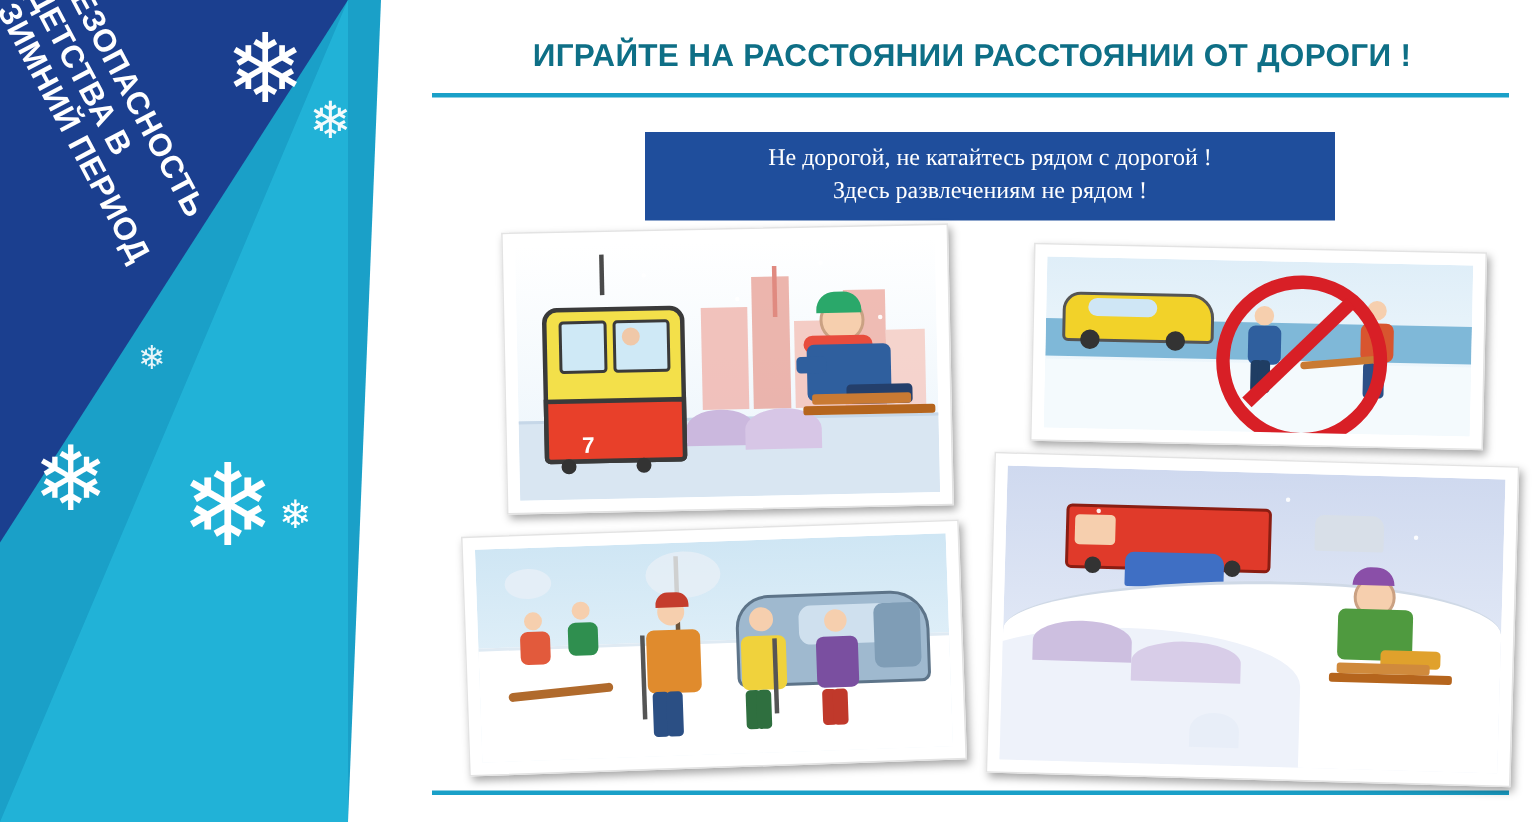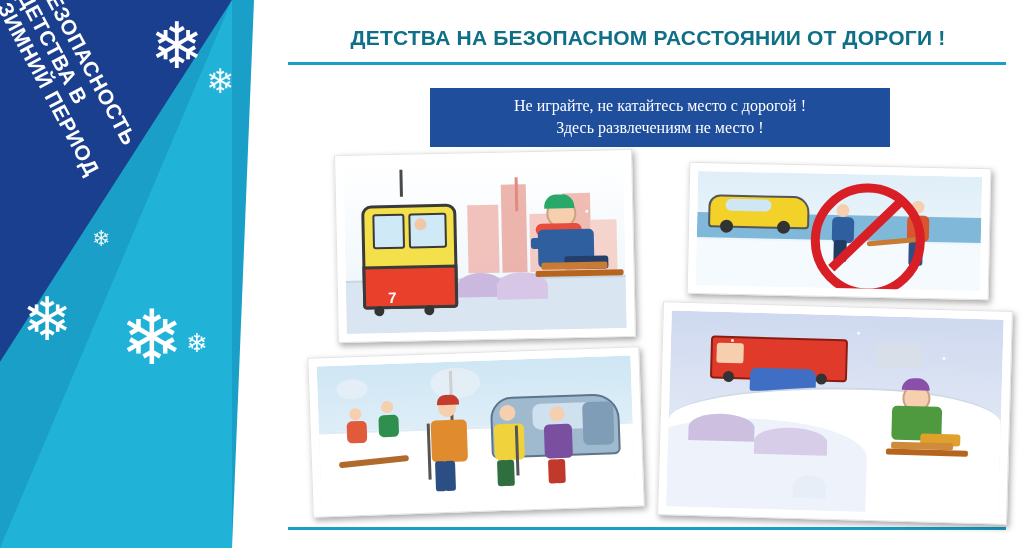--- a/index.html
+++ b/index.html
@@ -228,27 +228,27 @@
     <span class="snow s5">❄</span>
 
     <div class="vtitle">
       <div>БЕЗОПАСНОСТЬ</div>
       <div>ДЕТСТВА В</div>
       <div>ЗИМНИЙ ПЕРИОД</div>
     </div>
 
   </div>
 
-  <div class="header-title">ДЕТСТВА НА БЕЗОПАСНОМ РАССТОЯНИИ ОТ ДОРОГИ !</div>
+  <div class="header-title">ИГРАЙТЕ НА РАССТОЯНИИ РАССТОЯНИИ ОТ ДОРОГИ !</div>
   <div class="header-rule"></div>
   <div class="footer-rule"></div>
 
   <div class="caption-bar">
-    <div>Не играйте, не катайтесь место с дорогой !</div>
-    <div>Здесь развлечениям не место !</div>
+    <div>Не дорогой, не катайтесь рядом с дорогой !</div>
+    <div>Здесь развлечениям не рядом !</div>
   </div>
 
   <div class="card card-tram">
     <div class="inner">
       <div class="sky tram-sky"></div>
       <div class="bld" style="left:44%; width:11%; height:40%; background:#f0b7b0;"></div>
       <div class="bld" style="left:56%; width:9%;  height:52%; background:#e9a89f;"></div>
       <div class="bld" style="left:66%; width:12%; height:34%; background:#f3c3bb;"></div>
       <div class="bld" style="left:78%; width:10%; height:46%; background:#edb0a7;"></div>
       <div class="bld" style="left:88%; width:9%;  height:30%; background:#f5ccc4;"></div>

